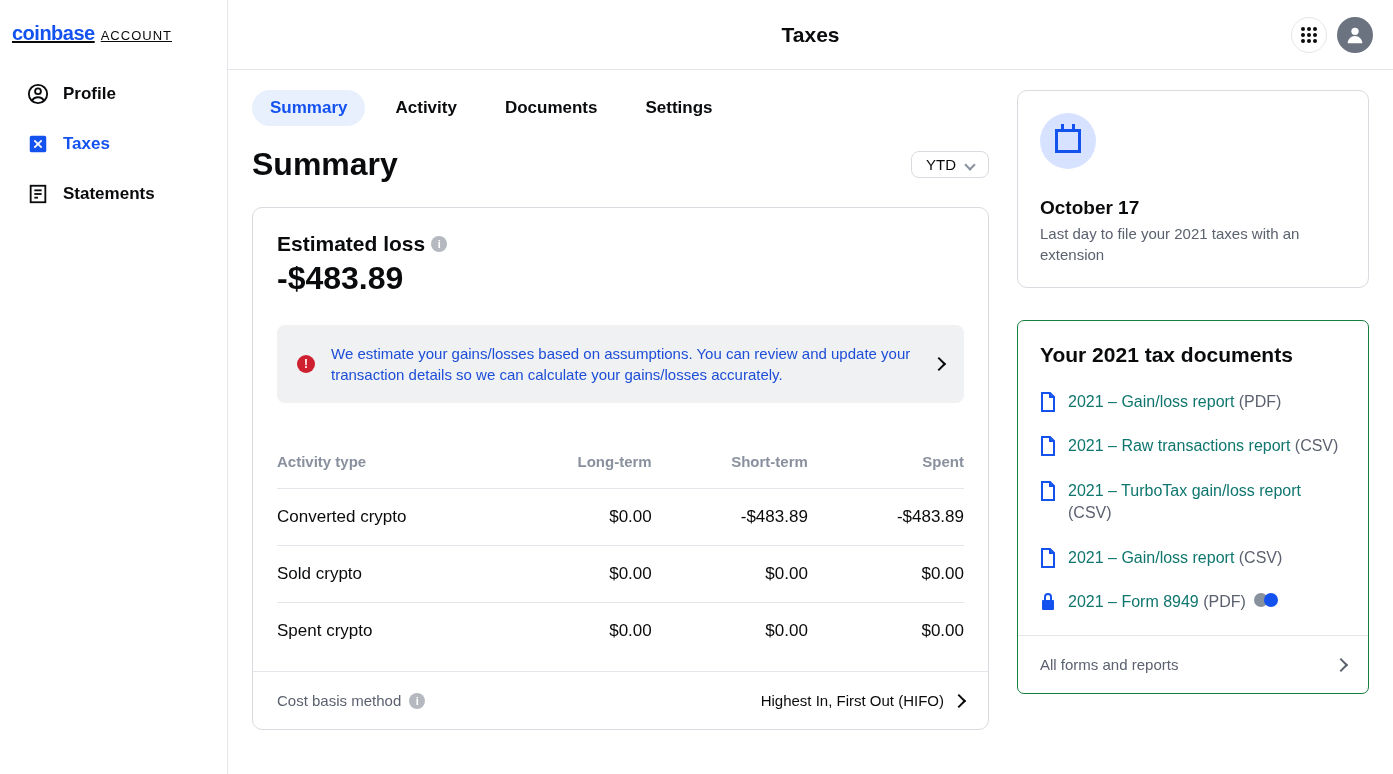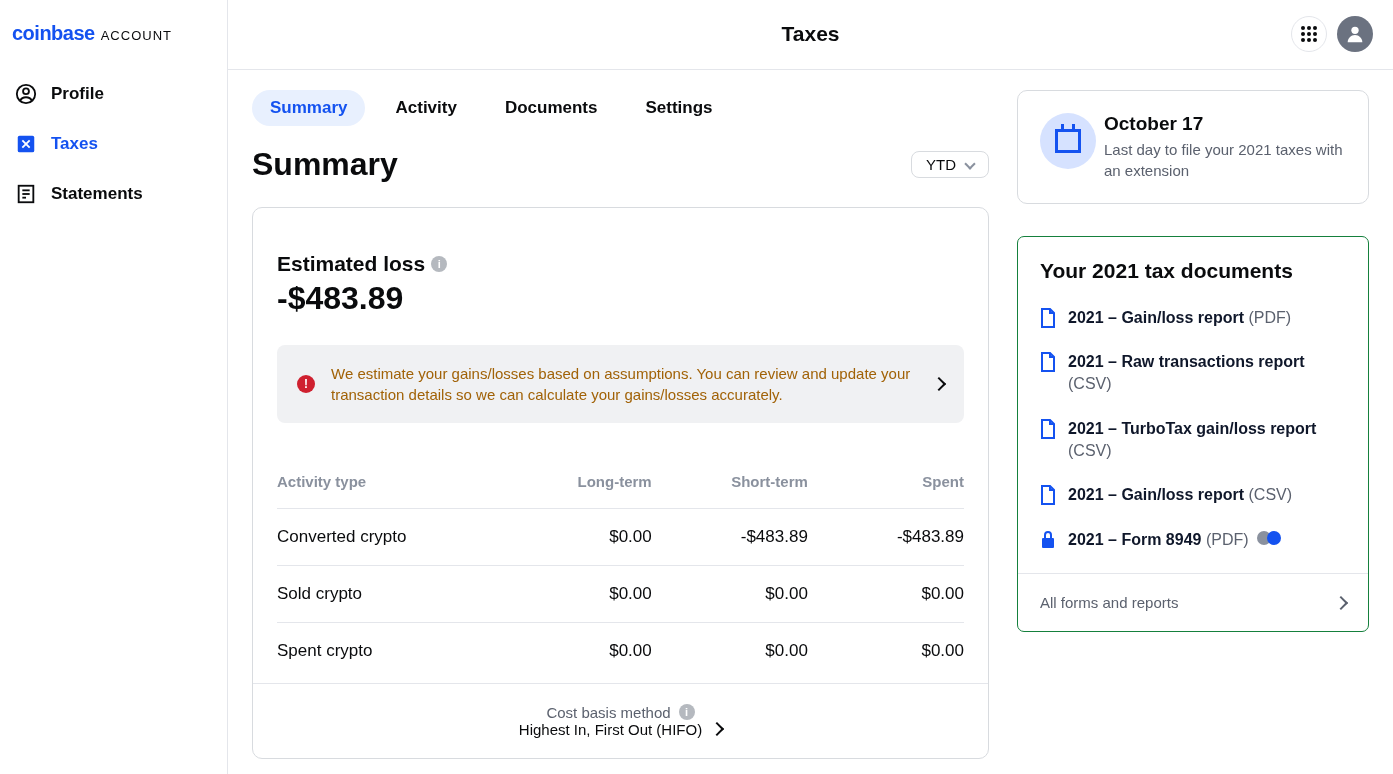--- a/index.html
+++ b/index.html
@@ -15,37 +15,38 @@
     .sidebar {
       width: 228px;
       border-right: 1px solid #e4e6eb;
       padding: 22px 0;
     }
     .logo {
       display: flex;
       align-items: baseline;
       gap: 6px;
       padding: 0 12px 24px 12px;
+      text-decoration: underline;
     }
     .logo-brand {
       color: #1452f0;
       font-size: 20px;
       font-weight: 600;
       letter-spacing: -0.5px;
     }
     .logo-sub {
       font-size: 13px;
       letter-spacing: 1px;
       font-weight: 500;
     }
     .nav-item {
       display: flex;
       align-items: center;
       gap: 14px;
-      padding: 14px 15px;
+      padding: 14px 27px;
       cursor: pointer;
       font-size: 17px;
       font-weight: 600;
     }
     .nav-item.active { color: #1452f0; }
     .nav-item svg { width: 22px; height: 22px; flex-shrink: 0; }
 
     .main {
       flex: 1;
       display: flex;
@@ -149,21 +150,20 @@
     }
     .est-card {
       padding: 24px;
     }
     .est-title {
       font-size: 21px;
       font-weight: 700;
       display: flex;
       align-items: center;
       gap: 6px;
-      margin-top: 20px;
     }
     .est-value {
       font-size: 32px;
       font-weight: 700;
       margin-top: 4px;
       margin-bottom: 28px;
     }
     .info-icon {
       width: 16px;
       height: 16px;
@@ -196,21 +196,21 @@
       font-weight: 700;
       display: flex;
       align-items: center;
       justify-content: center;
       flex-shrink: 0;
     }
     .alert-text {
       flex: 1;
       font-size: 15px;
       line-height: 1.4;
-      color: #a16207;
+      color: #1d4ed8;
     }
 
     .table {
       margin-top: 32px;
     }
     .thead, .trow {
       display: grid;
       grid-template-columns: 1.4fr 1fr 1fr 1fr;
       padding: 18px 0;
     }
@@ -226,45 +226,45 @@
     }
     .trow:last-child { border-bottom: none; }
     .tcell.right { text-align: right; }
 
     .cost-basis {
       border-top: 1px solid #e4e6eb;
       padding: 20px 24px;
       display: flex;
       justify-content: space-between;
       align-items: center;
-      margin: 4px -24px -24px -24px;
-      cursor: pointer;
-      flex-direction: column;
+      margin: 12px -24px -24px -24px;
+      cursor: pointer;
     }
     .cost-basis-label {
       font-size: 15px;
       color: #5b616e;
       display: flex;
       align-items: center;
       gap: 8px;
     }
     .cost-basis-value {
       font-size: 15px;
       display: flex;
       align-items: center;
       gap: 10px;
     }
 
     .info-card {
       border: 1px solid #d8dbdf;
       border-radius: 10px;
       padding: 22px;
       display: flex;
-      gap: 8px;
+      gap: 28px;
       margin-bottom: 32px;
+      flex-direction: column;
     }
     .cal-icon {
       width: 56px;
       height: 56px;
       border-radius: 50%;
       background: #d6e2ff;
       display: flex;
       align-items: center;
       justify-content: center;
       flex-shrink: 0;
@@ -312,21 +312,21 @@
       gap: 12px;
       margin-bottom: 22px;
       cursor: pointer;
     }
     .doc-item:last-child { margin-bottom: 0; }
     .doc-icon { color: #1452f0; flex-shrink: 0; margin-top: 1px; }
     .doc-link {
       font-size: 16px;
       line-height: 1.4;
     }
-    .doc-name { color: #0f172a; font-weight: 700; }
+    .doc-name { color: #0f766e; font-weight: 400; }
     .doc-ext { color: #5b616e; }
     .docs-footer {
       border-top: 1px solid #e4e6eb;
       padding: 20px 22px;
       display: flex;
       justify-content: space-between;
       align-items: center;
       font-size: 15px;
       color: #5b616e;
       cursor: pointer;

